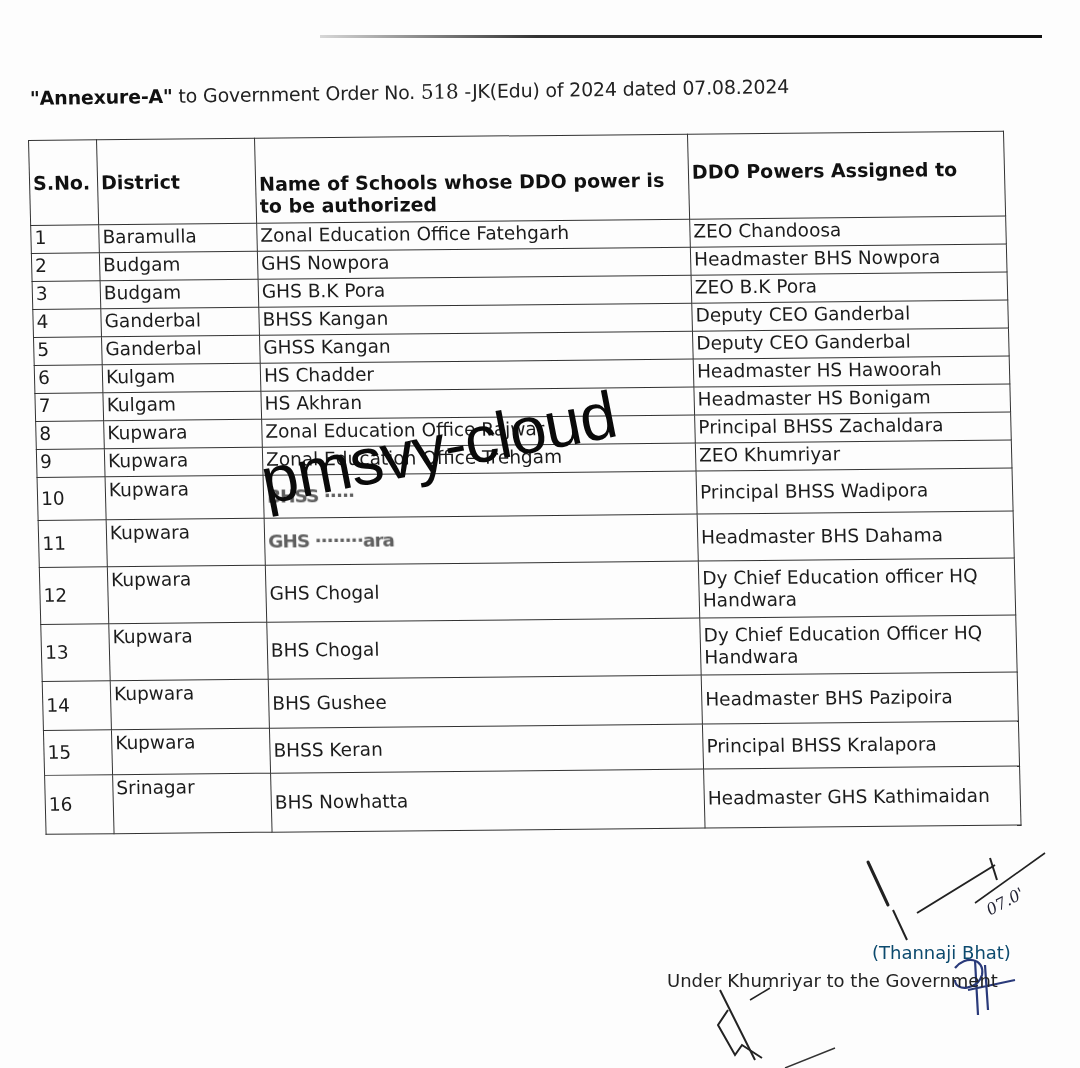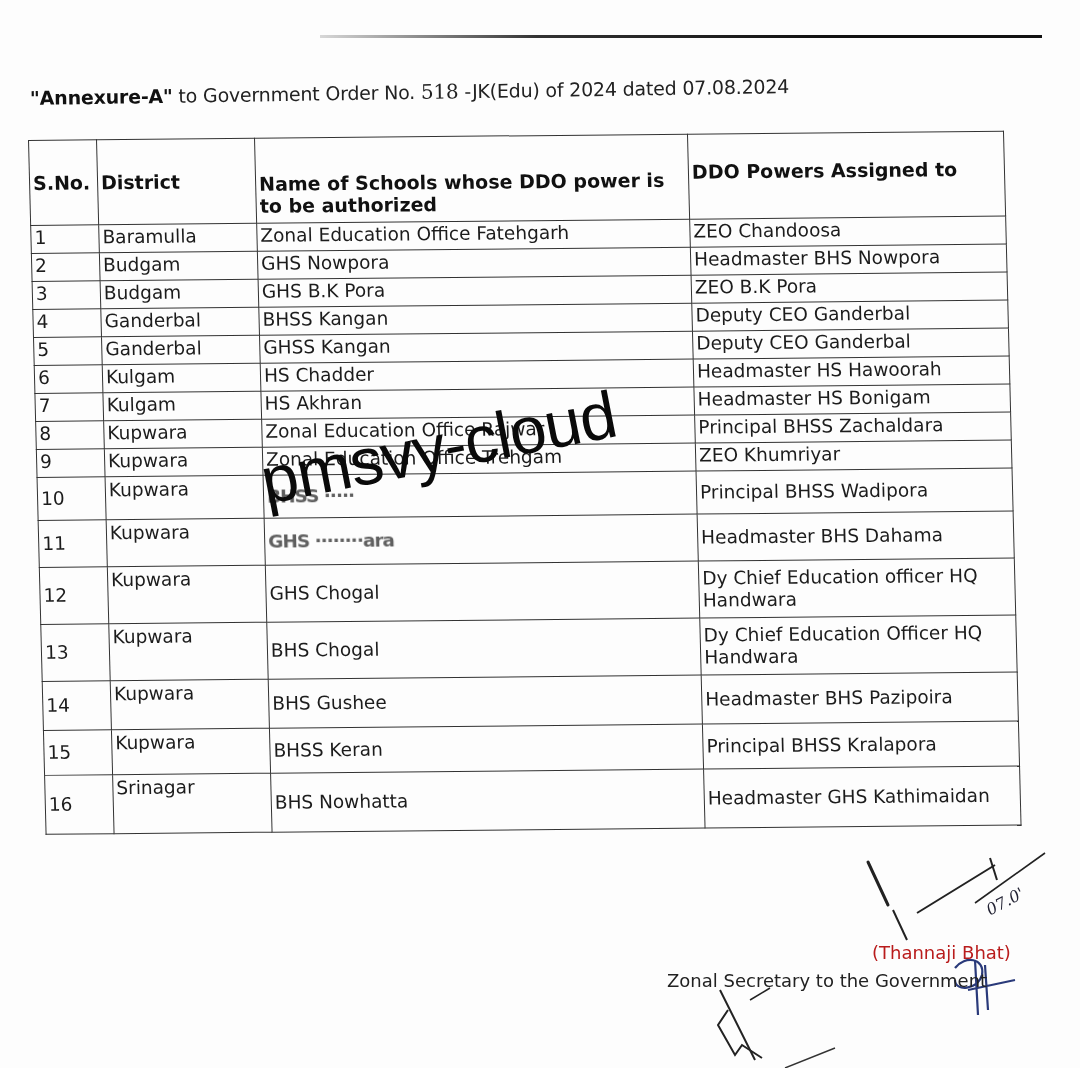--- a/index.html
+++ b/index.html
@@ -31,21 +31,21 @@
   tr.big td.ddo { vertical-align:middle; }
   tr.r10 td { height:40px; } tr.r11 td { height:44px; }
   tr.r12 td, tr.r13 td { height:54px; } tr.r14 td { height:46px; }
   tr.r15 td { height:42px; } tr.r16 td { height:56px; }
   .obscured { color:#444; filter:blur(0.6px); letter-spacing:-1px; font-weight:bold; opacity:0.85; }
 
   .watermark { position:absolute; left:268px; top:448px; font-family:"Liberation Sans", sans-serif;
     font-size:66px; line-height:66px; color:#0a0a0a; transform:rotate(-11deg); transform-origin:left bottom;
     white-space:nowrap; letter-spacing:-1px; }
 
-  .sign-name { position:absolute; left:872px; top:942px; font-size:18px; color:#b91c1c; white-space:nowrap; }
+  .sign-name { position:absolute; left:872px; top:942px; font-size:18px; color:#0c4a6e; white-space:nowrap; }
   .sign-desig { position:absolute; left:667px; top:970px; font-size:18px; color:#222; white-space:nowrap; }
   .sig-svg { position:absolute; left:0; top:0; }
   .sig-date { position:absolute; left:985px; top:892px; font-family:"DejaVu Serif", serif; font-style:italic;
     font-size:16px; color:#223; transform:rotate(-28deg); white-space:nowrap; }
 </style>
 </head>
 <body>
 
 <div class="top-rule"></div>
 
@@ -182,13 +182,13 @@
 
   <path d="M720 990 L755 1060" stroke="#222" stroke-width="2" fill="none"></path>
   <path d="M728 1010 L718 1025 L735 1055 L742 1045 L762 1058" stroke="#222" stroke-width="2" fill="none"></path>
   <path d="M750 1000 L770 988" stroke="#222" stroke-width="1.5" fill="none"></path>
   <path d="M785 1068 L835 1048" stroke="#333" stroke-width="1.4" fill="none"></path>
 
   <path d="M955 968 C965 955, 985 958, 982 975 C978 990, 955 992, 955 980 M975 960 L978 1015 M985 965 L988 1010 M968 990 L1015 980" stroke="#2a3a7a" stroke-width="2.2" fill="none"></path>
 </svg>
 <div class="sig-date">07.0'</div>
 <div class="sign-name">(Thannaji Bhat)</div>
-<div class="sign-desig">Zonal Secretary to the Government</div>
+<div class="sign-desig">Under Khumriyar to the Government</div>
 
 </body></html>

